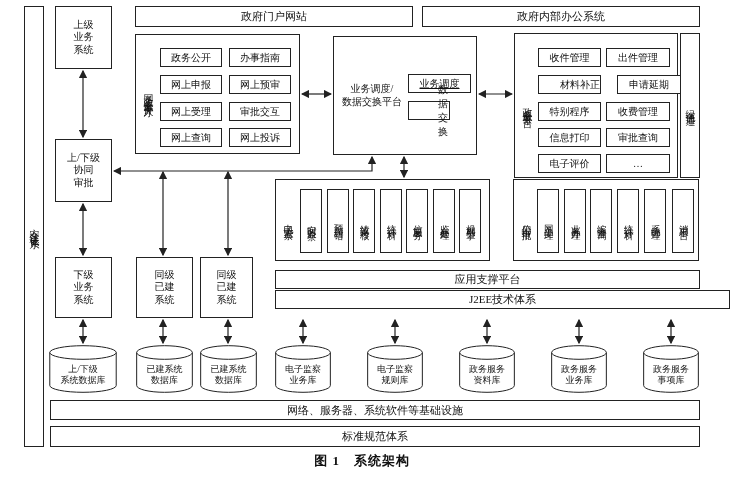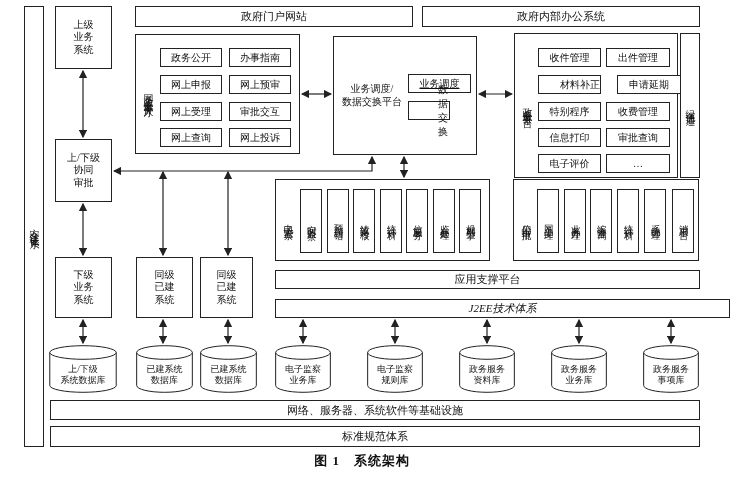--- a/index.html
+++ b/index.html
@@ -186,21 +186,21 @@
         <span class="v">系统管理</span>
       </div>
     <div class="bx colbx" style="left:158px;top:9px;width:22px;height:64px;">
         <span class="v">消息平台</span>
       </div>
   </div>
 
   <div class="bx f11" style="left:275px;top:270px;width:425px;height:19px;">
     <span>应用支撑平台</span>
   </div>
-  <div class="bx f11" style="left:275px;top:299px;width:455px;height:19px;font-style:italic;">
+  <div class="bx f11" style="left:275px;top:290px;width:455px;height:19px;">
     <span>J2EE技术体系</span>
   </div>
 
   <div class="dbwrap" style="left:49px;top:345px;width:68px;height:48px;">
     <svg viewBox="0 0 60 48" preserveAspectRatio="none">
         <path d="M0.7,7.5 V40.5 A29.3,6.8 0 0 0 59.3,40.5 V7.5" fill="#fff" stroke="#222" vector-effect="non-scaling-stroke"></path>
         <ellipse cx="30" cy="7.5" rx="29.3" ry="6.8" fill="#fff" stroke="#222" vector-effect="non-scaling-stroke"></ellipse>
       </svg>
     <div class="dbtxt pre">上/下级
 系统数据库</div>

